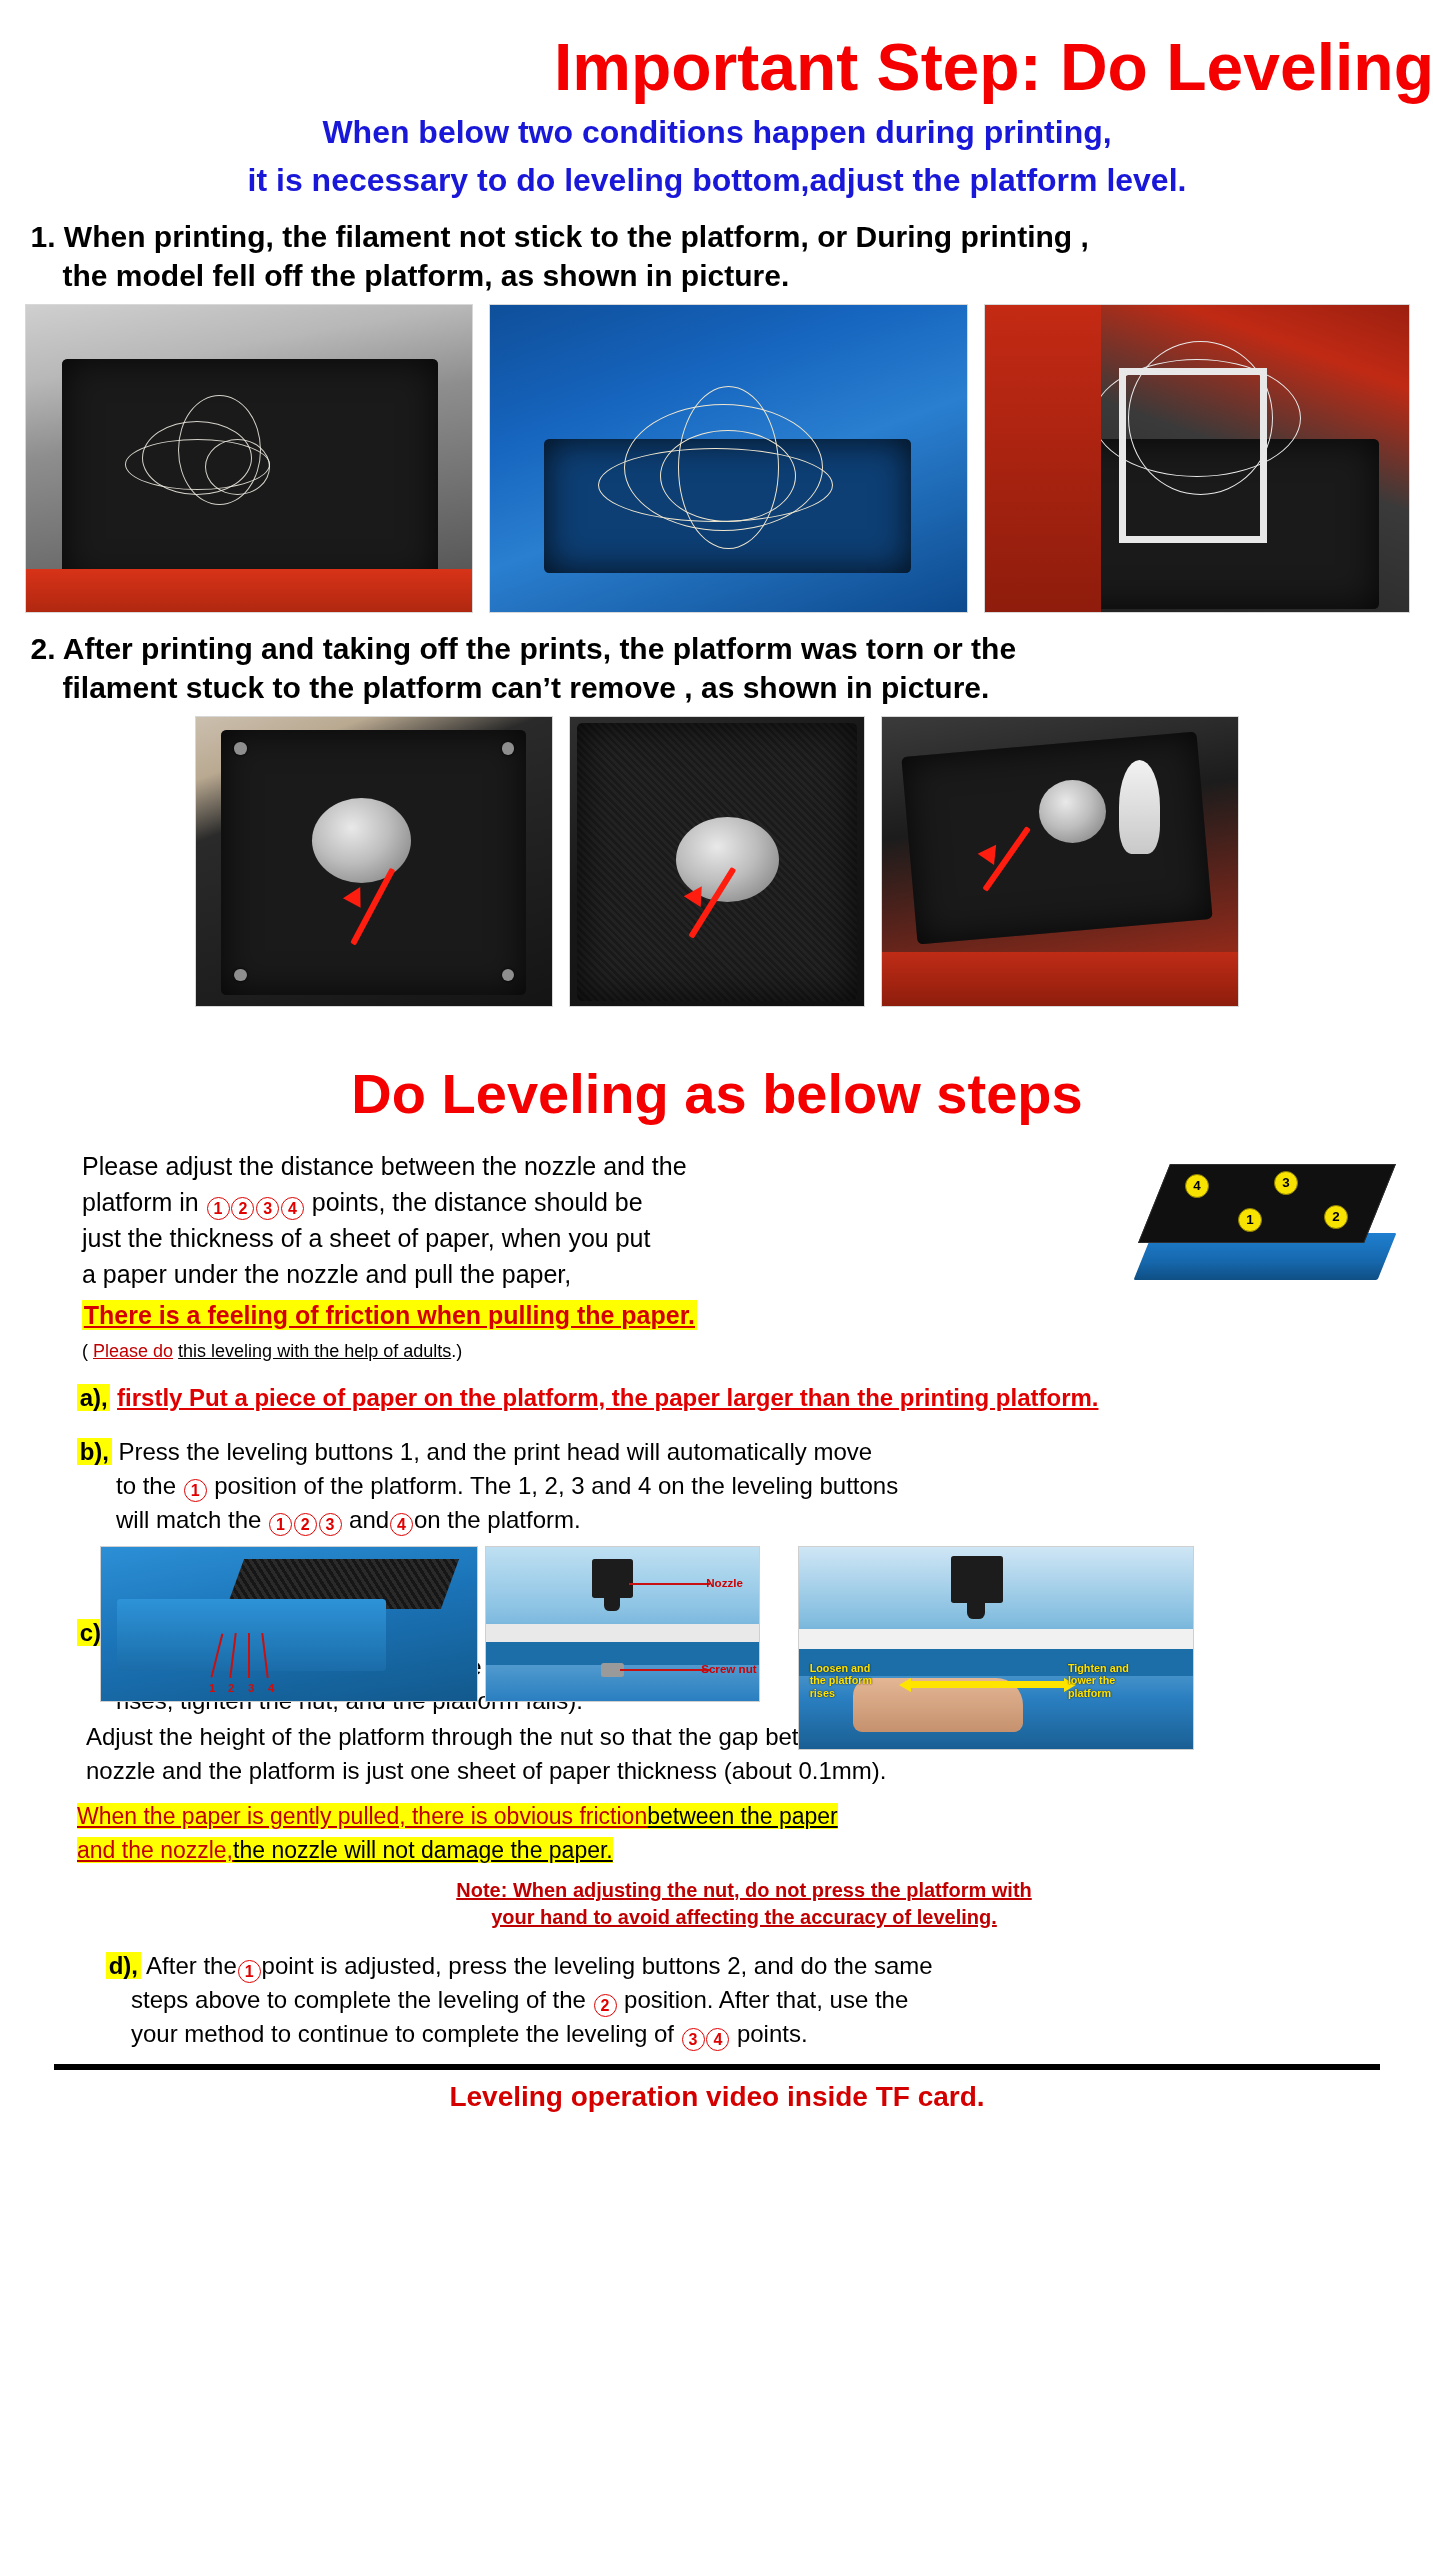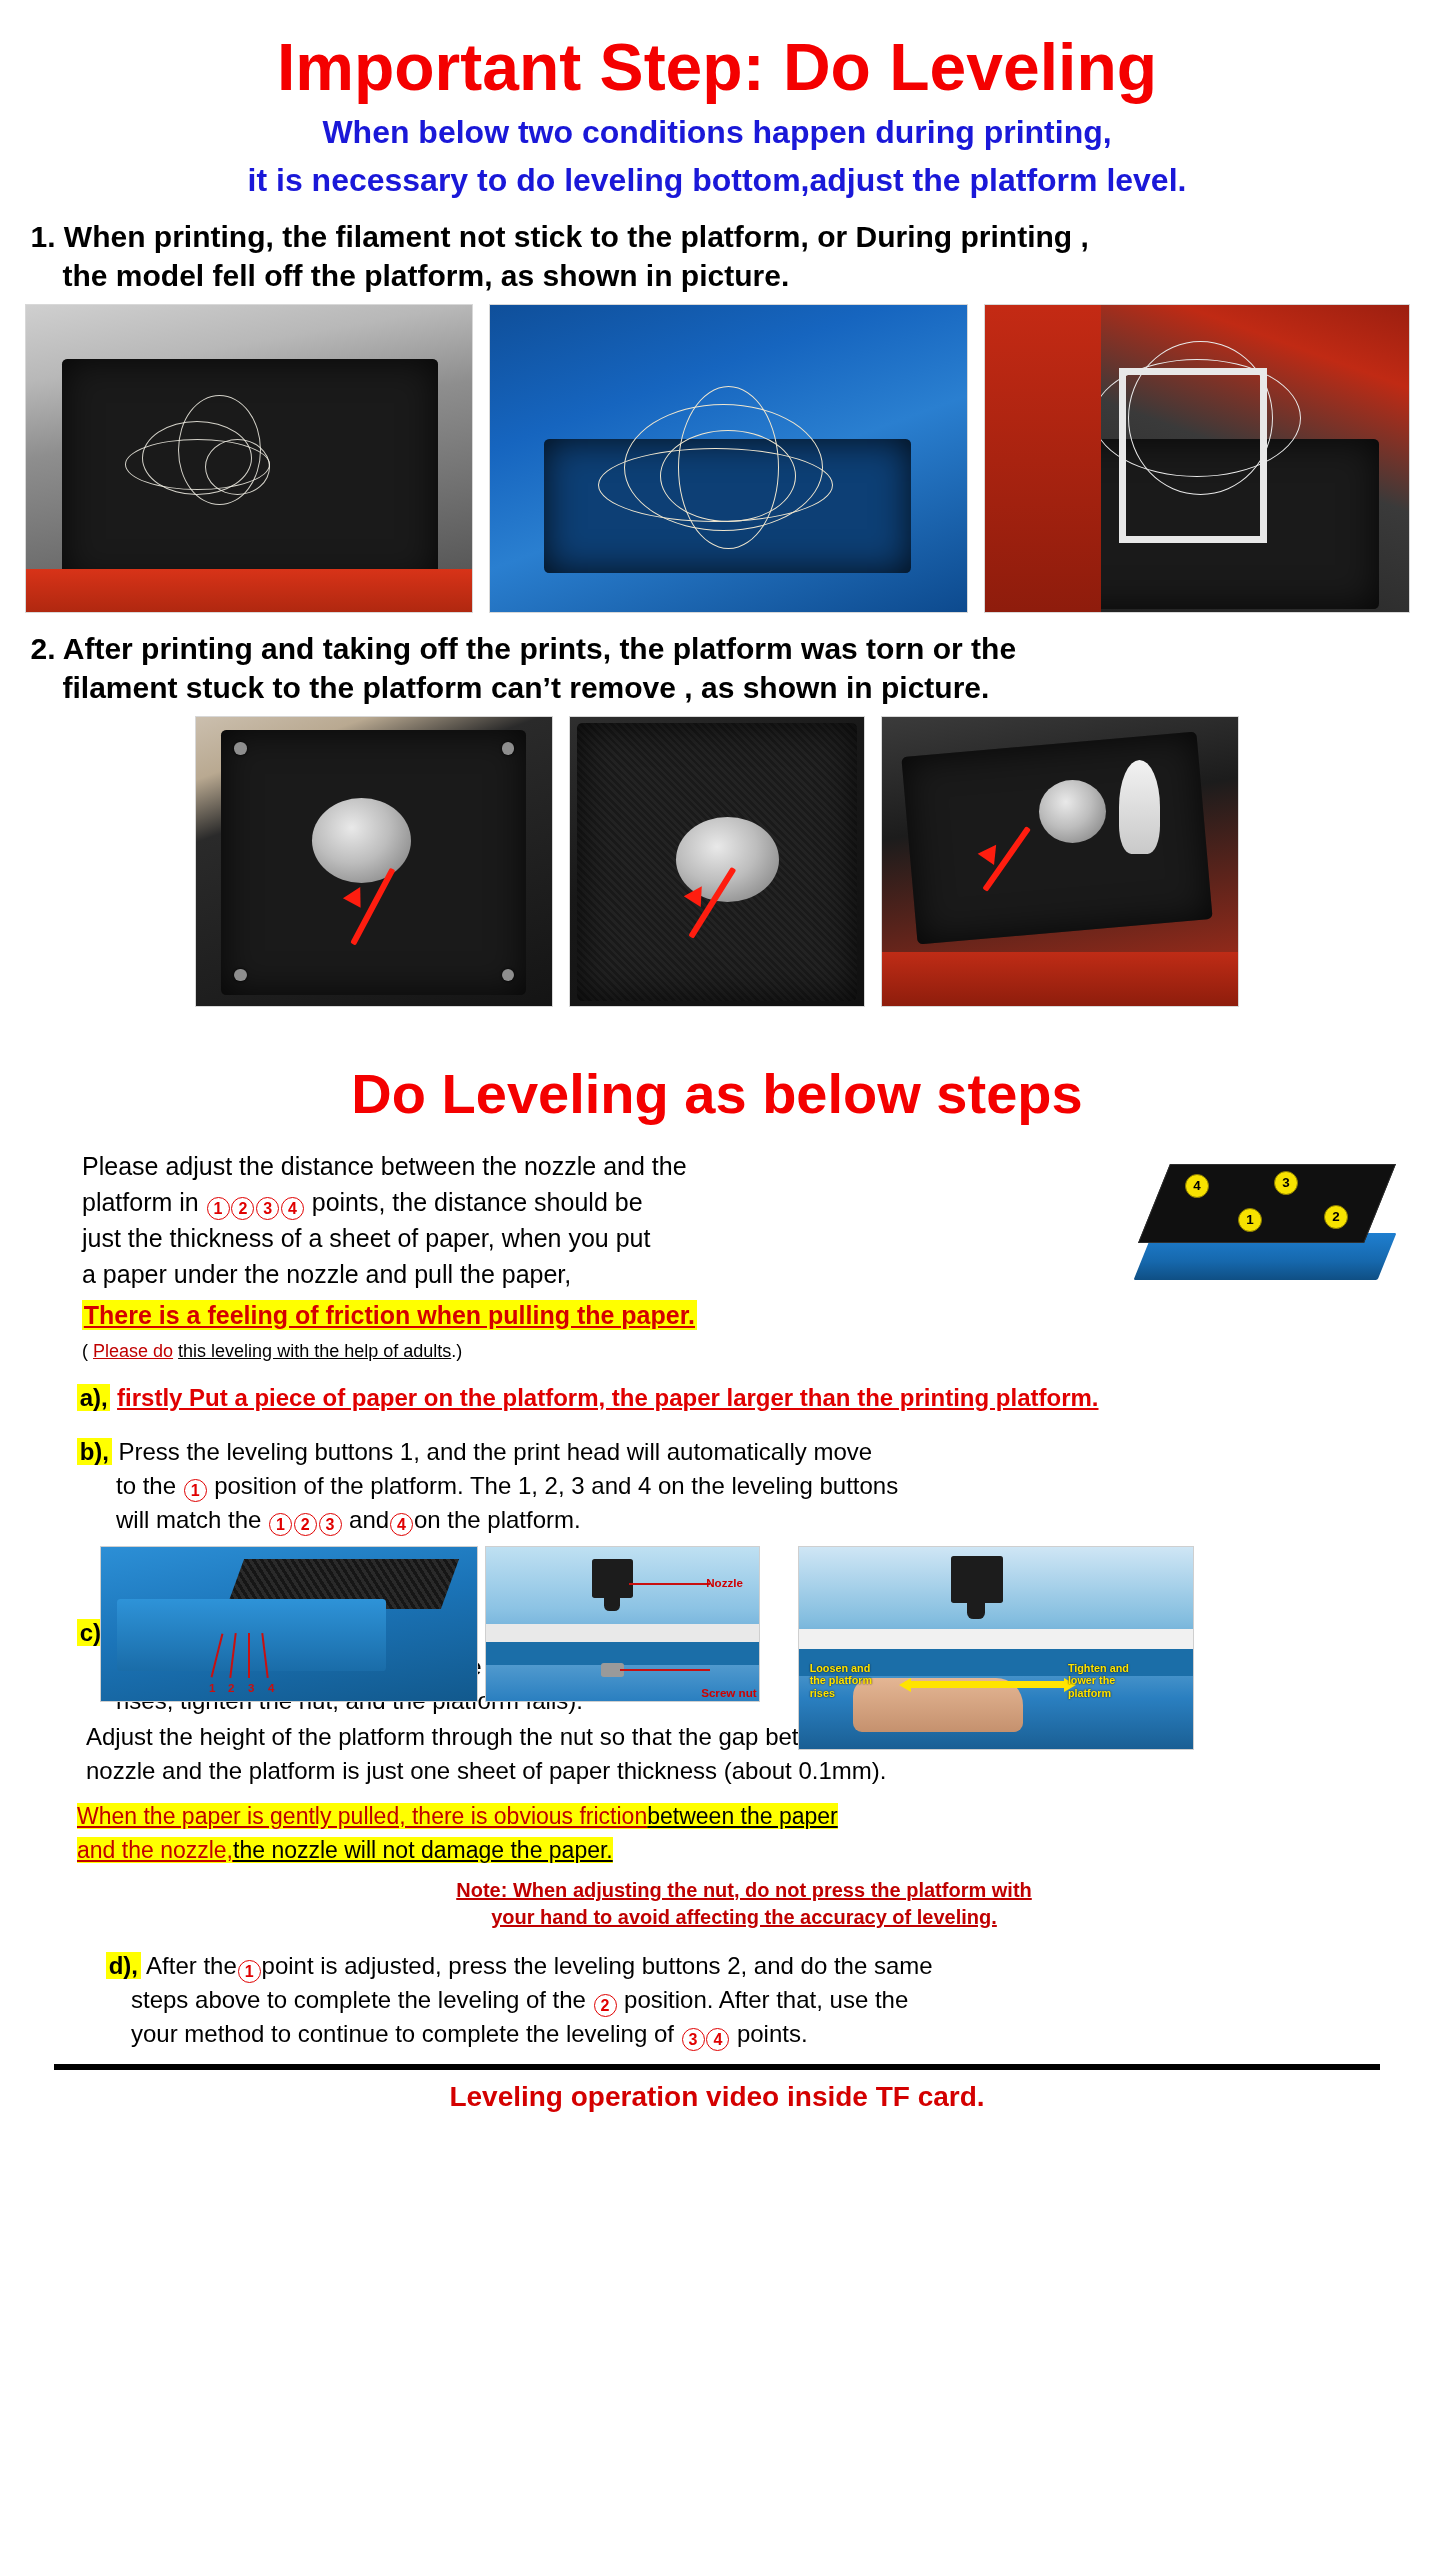--- a/index.html
+++ b/index.html
@@ -18,21 +18,21 @@
   .page {
     width: 1434px;
     height: 2576px;
     position: relative;
     padding: 0;
     box-sizing: border-box;
   }
 
   
   .main-title {
-    text-align: center;
+    text-align: right;
     color: #f40000;
     font-size: 66px;
     font-weight: bold;
     letter-spacing: 0px;
     margin: 29px 0 5.4px 0;
     font-family: "Liberation Sans", sans-serif;
   }
   .blue-sub {
     text-align: center;
     color: #1a18d8;
@@ -480,21 +480,21 @@
 
     <div class="bphoto2">
       <div class="nozzle-blk" style="left:106px;top:12.5px;width:41px;height:39px;"></div>
       <div class="nozzle-blk" style="left:118px;top:50px;width:16px;height:14.3px;border-radius:0 0 5.4px 5.4px;"></div>
       <div class="bed-strip" style="left:0;top:77px;width:100%;height:18px;background:#e9e9e9;"></div>
       <div class="bed-strip" style="left:0;top:95px;width:100%;height:23px;background:#1b6ea8;"></div>
       <div style="position:absolute;left:115px;top:116px;width:23px;height:14.3px;background:#9a9a9a;border-radius:2.7px;"></div>
       <div style="position:absolute;left:143px;top:36px;width:81px;height:1.8px;background:#c81010;"></div>
       <div class="lbl-red" style="left:220px;top:29px;">Nozzle</div>
       <div style="position:absolute;left:134px;top:122px;width:90px;height:1.8px;background:#c81010;"></div>
-      <div class="lbl-red" style="left:215px;top:115px;margin-top:24px;">Screw nut</div>
+      <div class="lbl-red" style="left:215px;top:115px;">Screw nut</div>
     </div>
 
     <div class="bphoto3">
       <div class="nozzle-blk" style="left:152px;top:9px;width:52px;height:47px;"></div>
       <div class="nozzle-blk" style="left:168px;top:54px;width:18px;height:18px;border-radius:0 0 6.3px 6.3px;"></div>
       <div class="bed-strip" style="left:0;top:82px;width:100%;height:20px;background:#f1f1f1;"></div>
       <div class="bed-strip" style="left:0;top:102px;width:100%;height:27px;background:#1b6ea8;"></div>
       <div style="position:absolute;left:54px;top:131px;width:170px;height:54px;background:linear-gradient(180deg,#e4b694,#c5916e);border-radius:18px 27px 9px 9px;"></div>
       <div style="position:absolute;left:106px;top:134px;width:161px;height:7.2px;background:#ffe400;"></div>
       <div style="position:absolute;left:100px;top:131px;width:0;height:0;border-right:12.5px solid #ffe400;border-top:7.2px solid transparent;border-bottom:7.2px solid transparent;"></div>

